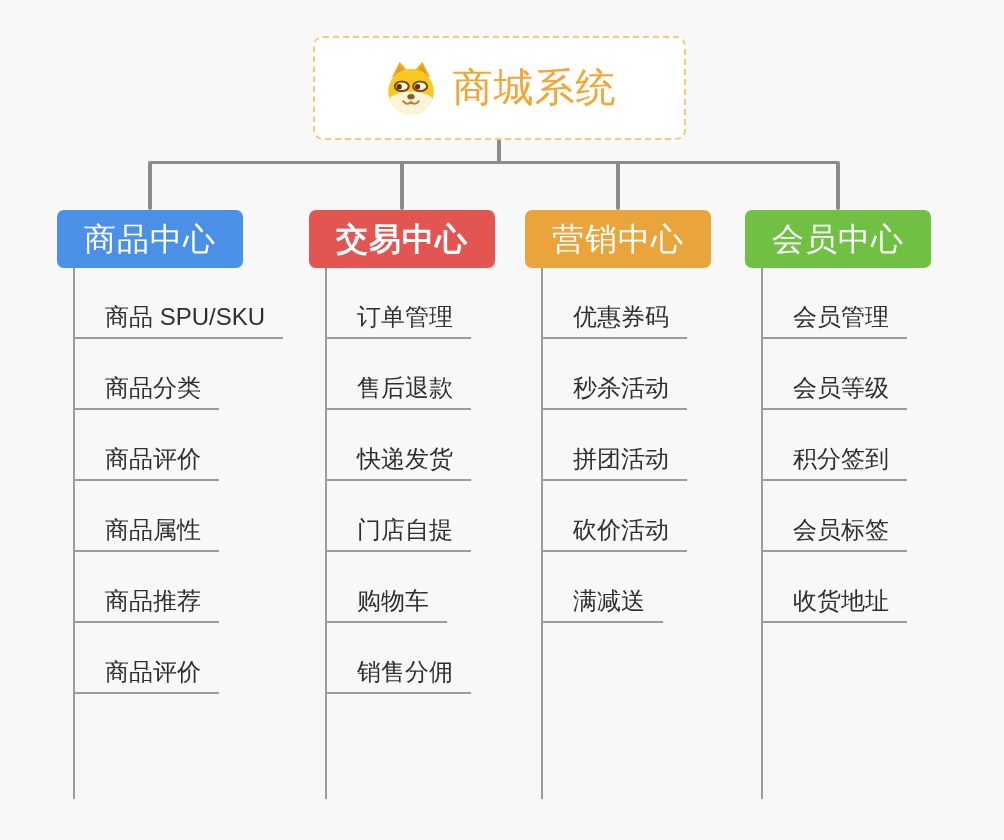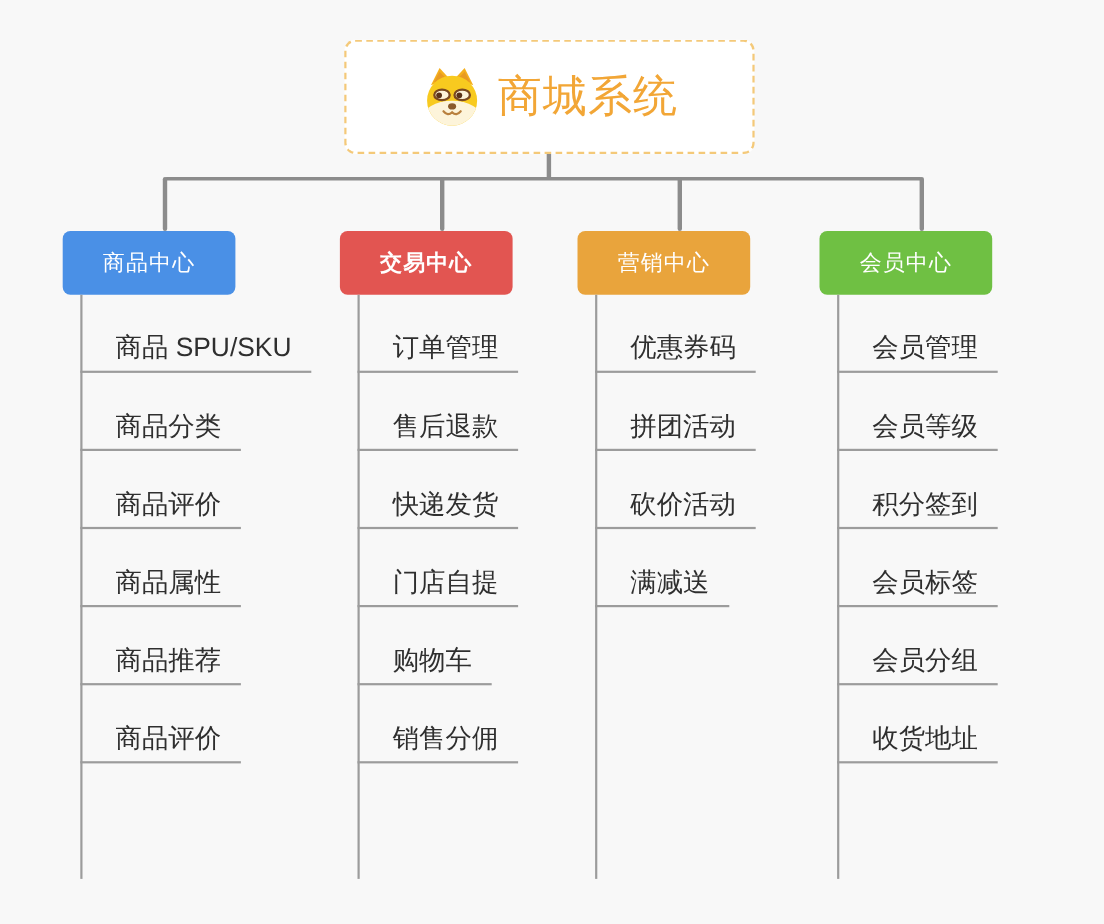--- a/index.html
+++ b/index.html
@@ -33,23 +33,23 @@
   .drop-2{left:616px;}
   .drop-3{left:836px;}
 
   
   .branch{position:absolute;top:210px;width:186px;}
   .branch-0{left:57px;}
   .branch-1{left:309px;}
   .branch-2{left:525px;}
   .branch-3{left:745px;text-align:right;}
   .branch-node{
-    width:157px;height:58px;border-radius:7px;
+    width:186px;height:58px;border-radius:7px;
     display:flex;align-items:center;justify-content:center;
-    color:#ffffff;font-size:20px;letter-spacing:1px;line-height:1;
+    color:#ffffff;font-size:32px;letter-spacing:1px;line-height:1;
     cursor:pointer;
   }
   .branch-vline{
     position:absolute;left:16px;top:58px;
     width:2px;height:531px;background:#9c9c9c;
   }
   .items{
     position:absolute;left:16px;top:58px;
     margin:0;padding:0;list-style:none;
   }
@@ -122,32 +122,32 @@
       <li>购物车</li>
       <li>销售分佣</li>
     </ul>
   </div>
 
   <div class="branch branch-2">
     <div class="branch-node" style="background-color: rgb(233, 164, 60);">营销中心</div>
     <div class="branch-vline"></div>
     <ul class="items">
       <li>优惠券码</li>
+      <li>秒杀活动</li>
       <li>拼团活动</li>
       <li>砍价活动</li>
       <li>满减送</li>
     </ul>
   </div>
 
   <div class="branch branch-3">
     <div class="branch-node" style="background-color: rgb(111, 192, 67);">会员中心</div>
     <div class="branch-vline"></div>
     <ul class="items">
       <li>会员管理</li>
       <li>会员等级</li>
       <li>积分签到</li>
       <li>会员标签</li>
-      <li>会员分组</li>
       <li>收货地址</li>
     </ul>
   </div>
 
 </div>
 
 </body></html>

